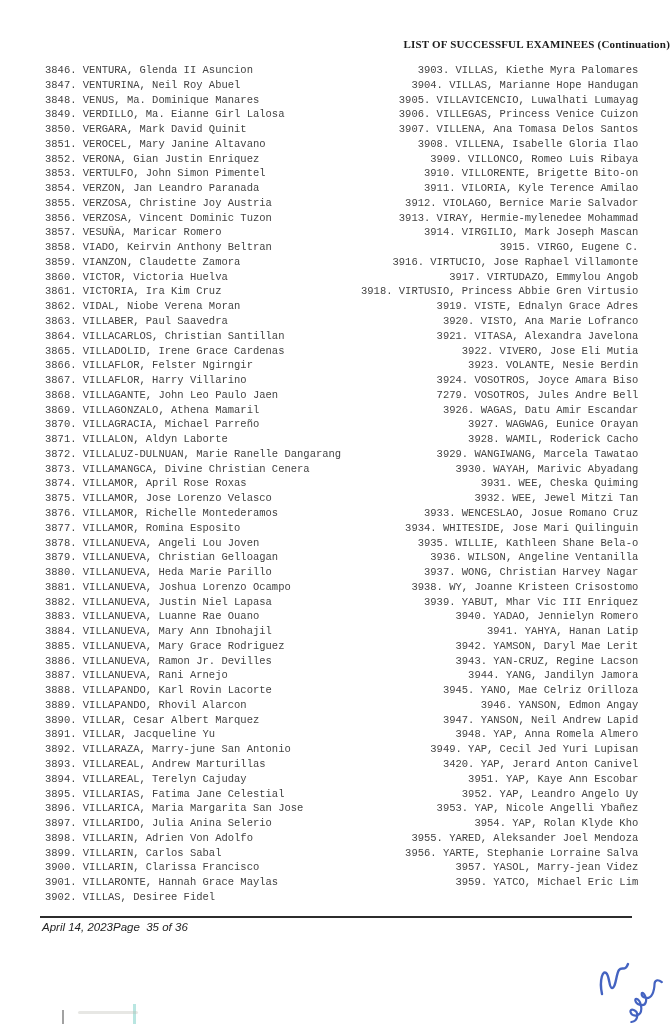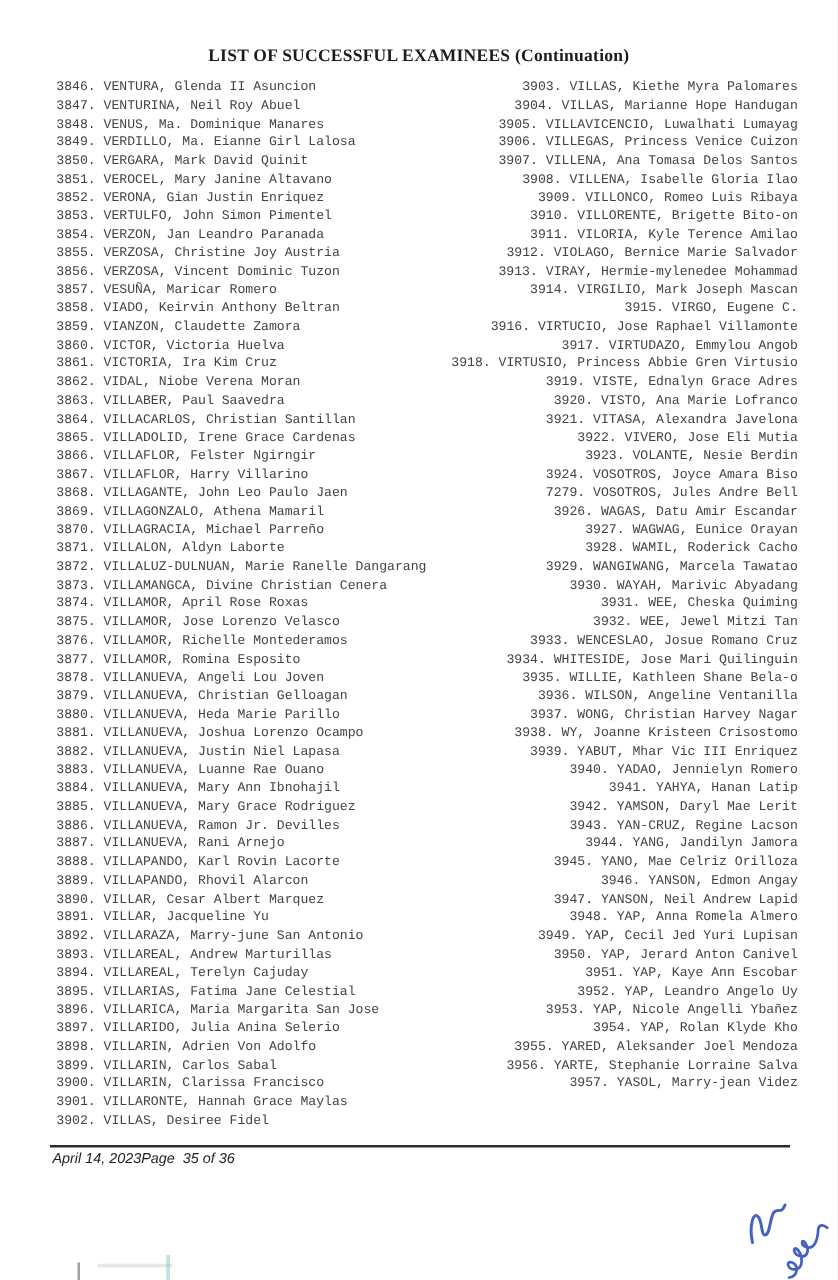--- a/index.html
+++ b/index.html
@@ -7,24 +7,24 @@
     position:relative;
     width:670px;height:1024px;
     margin:0 auto;
     background:#ffffff;
     overflow:hidden;
     font-family:"Liberation Mono", monospace;
   }
   .doc-title{
     position:absolute;
     top:38px;left:0;right:0;
-    text-align:center;
+    text-align:right;
     font-family:"Liberation Serif", serif;
     font-weight:bold;
-    font-size:14px;
+    font-size:11px;
     letter-spacing:.2px;
     color:#1c1c1c;
     margin:0;
   }
   .col{
     position:absolute;
     top:63px;
   }
   .col-left{left:45px;}
   .col-right{left:361px;text-align:right;}
@@ -167,28 +167,29 @@
       <div class="row">3940. YADAO, Jennielyn Romero</div>
       <div class="row">3941. YAHYA, Hanan Latip</div>
       <div class="row">3942. YAMSON, Daryl Mae Lerit</div>
       <div class="row">3943. YAN-CRUZ, Regine Lacson</div>
       <div class="row">3944. YANG, Jandilyn Jamora</div>
       <div class="row">3945. YANO, Mae Celriz Orilloza</div>
       <div class="row">3946. YANSON, Edmon Angay</div>
       <div class="row">3947. YANSON, Neil Andrew Lapid</div>
       <div class="row">3948. YAP, Anna Romela Almero</div>
       <div class="row">3949. YAP, Cecil Jed Yuri Lupisan</div>
-      <div class="row">3950. YAP, Jerard Anton Canivel</div>
+      <div class="row">3420. YAP, Jerard Anton Canivel</div>
       <div class="row">3951. YAP, Kaye Ann Escobar</div>
       <div class="row">3952. YAP, Leandro Angelo Uy</div>
       <div class="row">3953. YAP, Nicole Angelli Ybañez</div>
       <div class="row">3954. YAP, Rolan Klyde Kho</div>
       <div class="row">3955. YARED, Aleksander Joel Mendoza</div>
       <div class="row">3956. YARTE, Stephanie Lorraine Salva</div>
       <div class="row">3957. YASOL, Marry-jean Videz</div>
+      <div class="row">3959. YATCO, Michael Eric Lim</div>
     </div>
 
   <div class="footer-rule"></div>
 
   <div class="footer">
     <span class="date">April 14, 2023</span>
     <span class="pageno">Page  35 of 36</span>
   </div>
 
   <svg class="sig" style="left:598px;top:962px;" width="34" height="38" viewBox="0 0 34 38">

